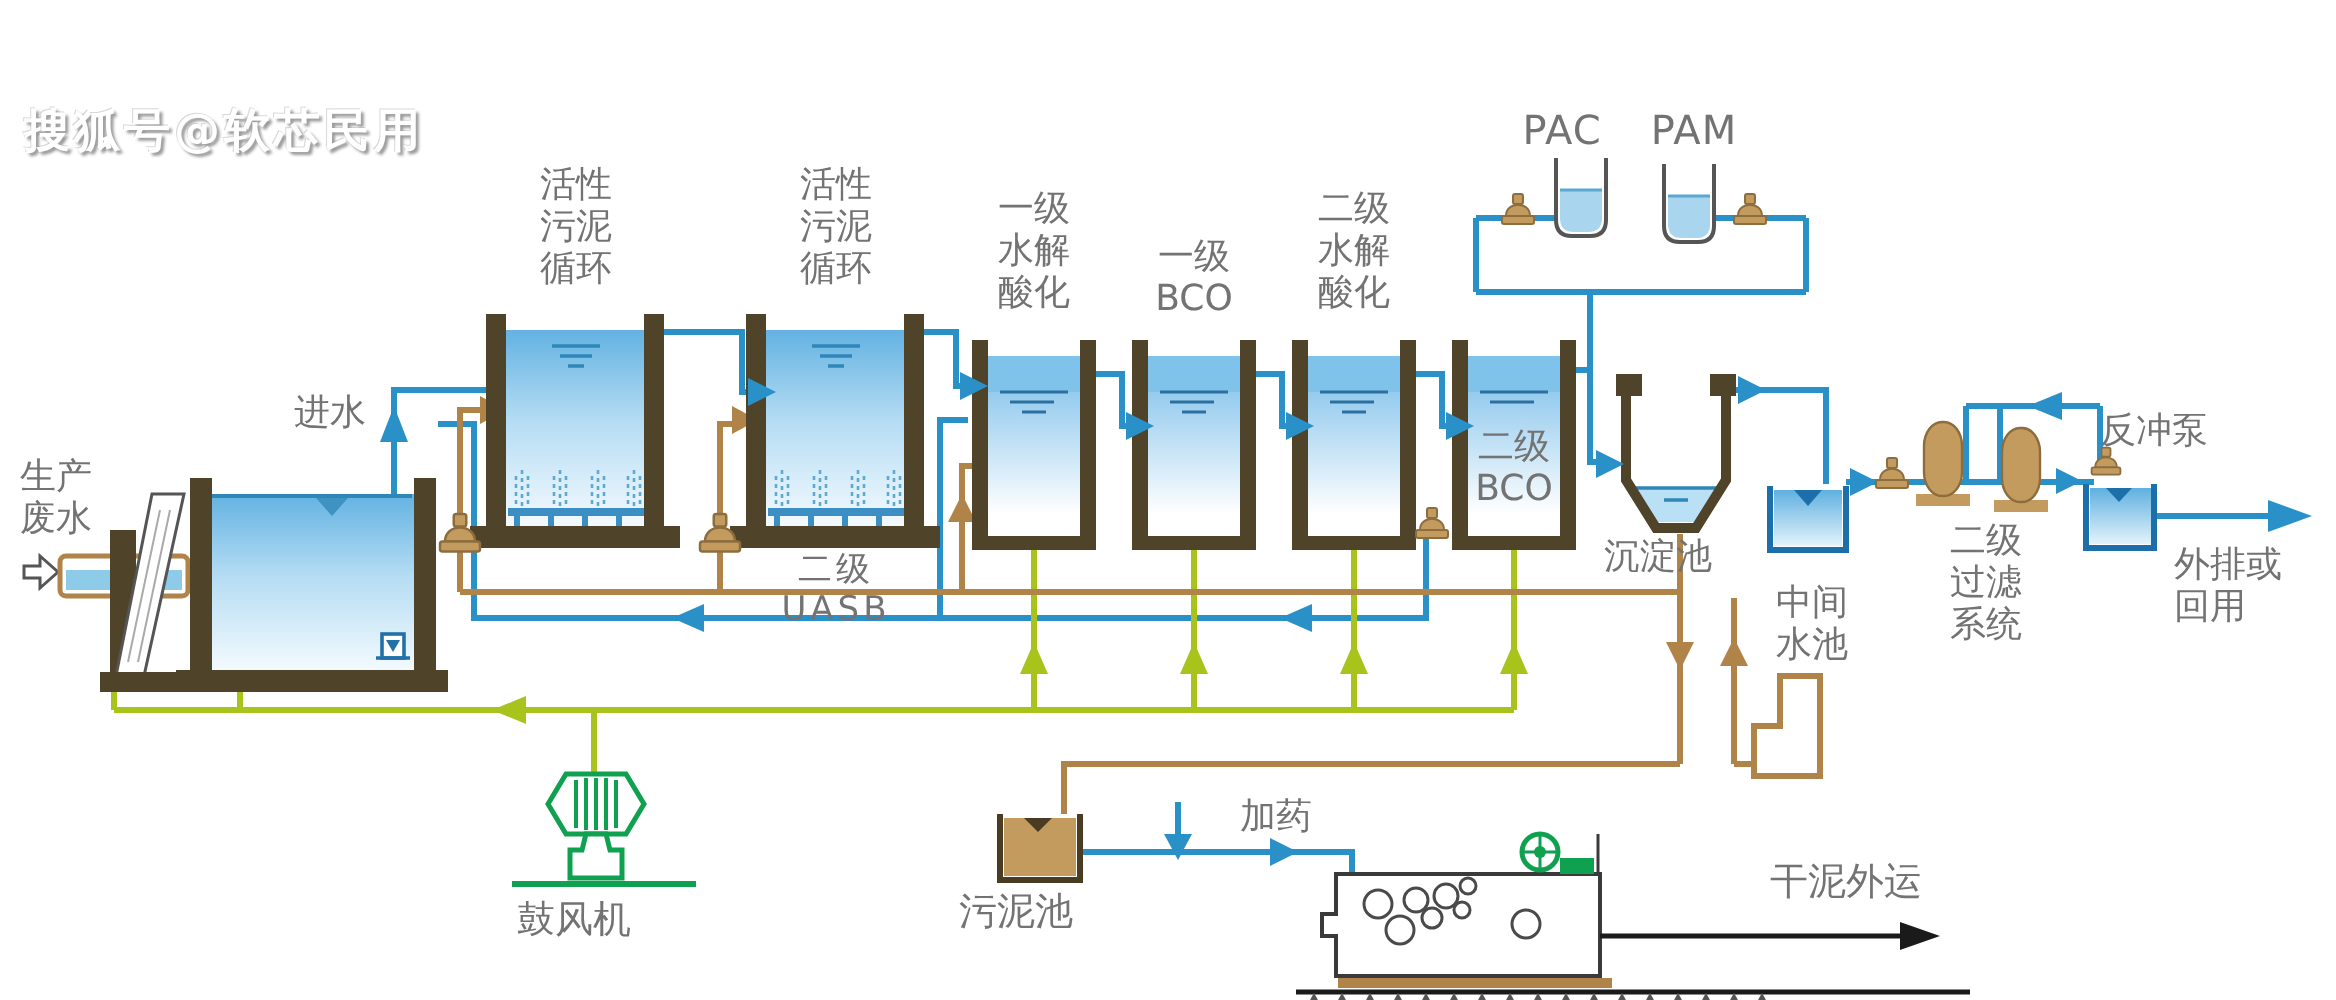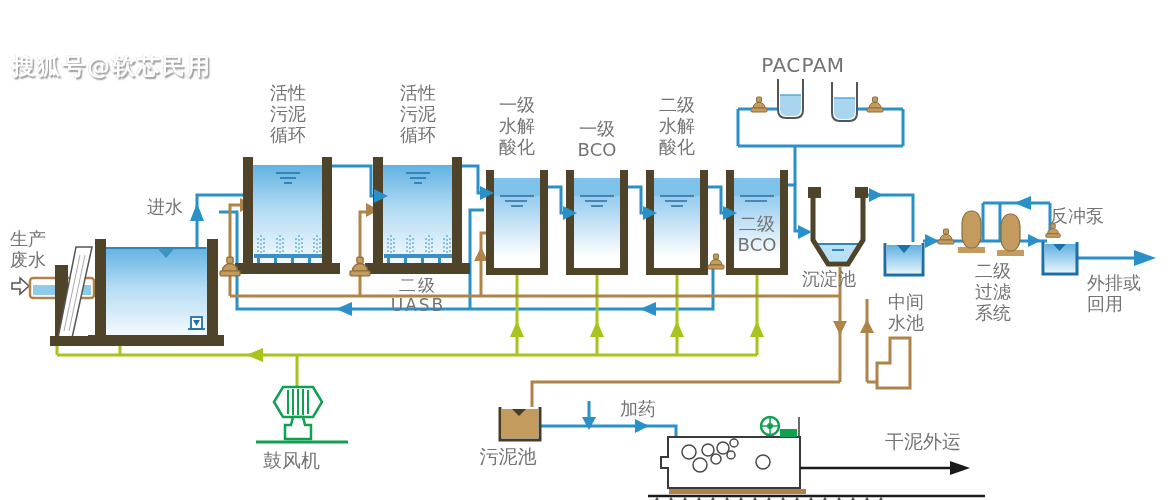--- a/index.html
+++ b/index.html
@@ -333,30 +333,30 @@
 酸化</div>
 <div class="lbl" style="left:573px;top:74px;width:48px;">一级
 BCO</div>
 <div class="lbl" style="left:653px;top:50px;width:48px;">二级
 水解
 酸化</div>
 <div class="lbl" style="left:731px;top:169px;width:52px;">二级
 BCO</div>
 
 <div class="lbl pac" style="left:758px;top:9px;width:46px;">PAC</div>
-<div class="lbl pac" style="left:798px;top:9px;width:50px;">PAM</div>
+<div class="lbl pac" style="left:822px;top:9px;width:50px;">PAM</div>
 
 <div class="lbl" style="left:797px;top:224px;width:64px;">沉淀池</div>
 <div class="lbl" style="left:880px;top:247px;width:52px;">中间
 水池</div>
 <div class="lbl" style="left:968px;top:216px;width:50px;">二级
 过滤
 系统</div>
 <div class="lbl" style="left:1044px;top:161px;width:66px;">反冲泵</div>
 <div class="lbl leftal" style="left:1087px;top:228px;width:70px;">外排或
 回用</div>
 
-<div class="lbl lg" style="left:254px;top:404px;width:66px;text-align:right;">鼓风机</div>
+<div class="lbl lg" style="left:254px;top:404px;width:66px;">鼓风机</div>
 <div class="lbl lg" style="left:476px;top:400px;width:64px;">污泥池</div>
 <div class="lbl leftal" style="left:620px;top:354px;width:50px;">加药</div>
 <div class="lbl lg" style="left:878px;top:385px;width:90px;">干泥外运</div>
 
 </div>
 
 </body></html>

